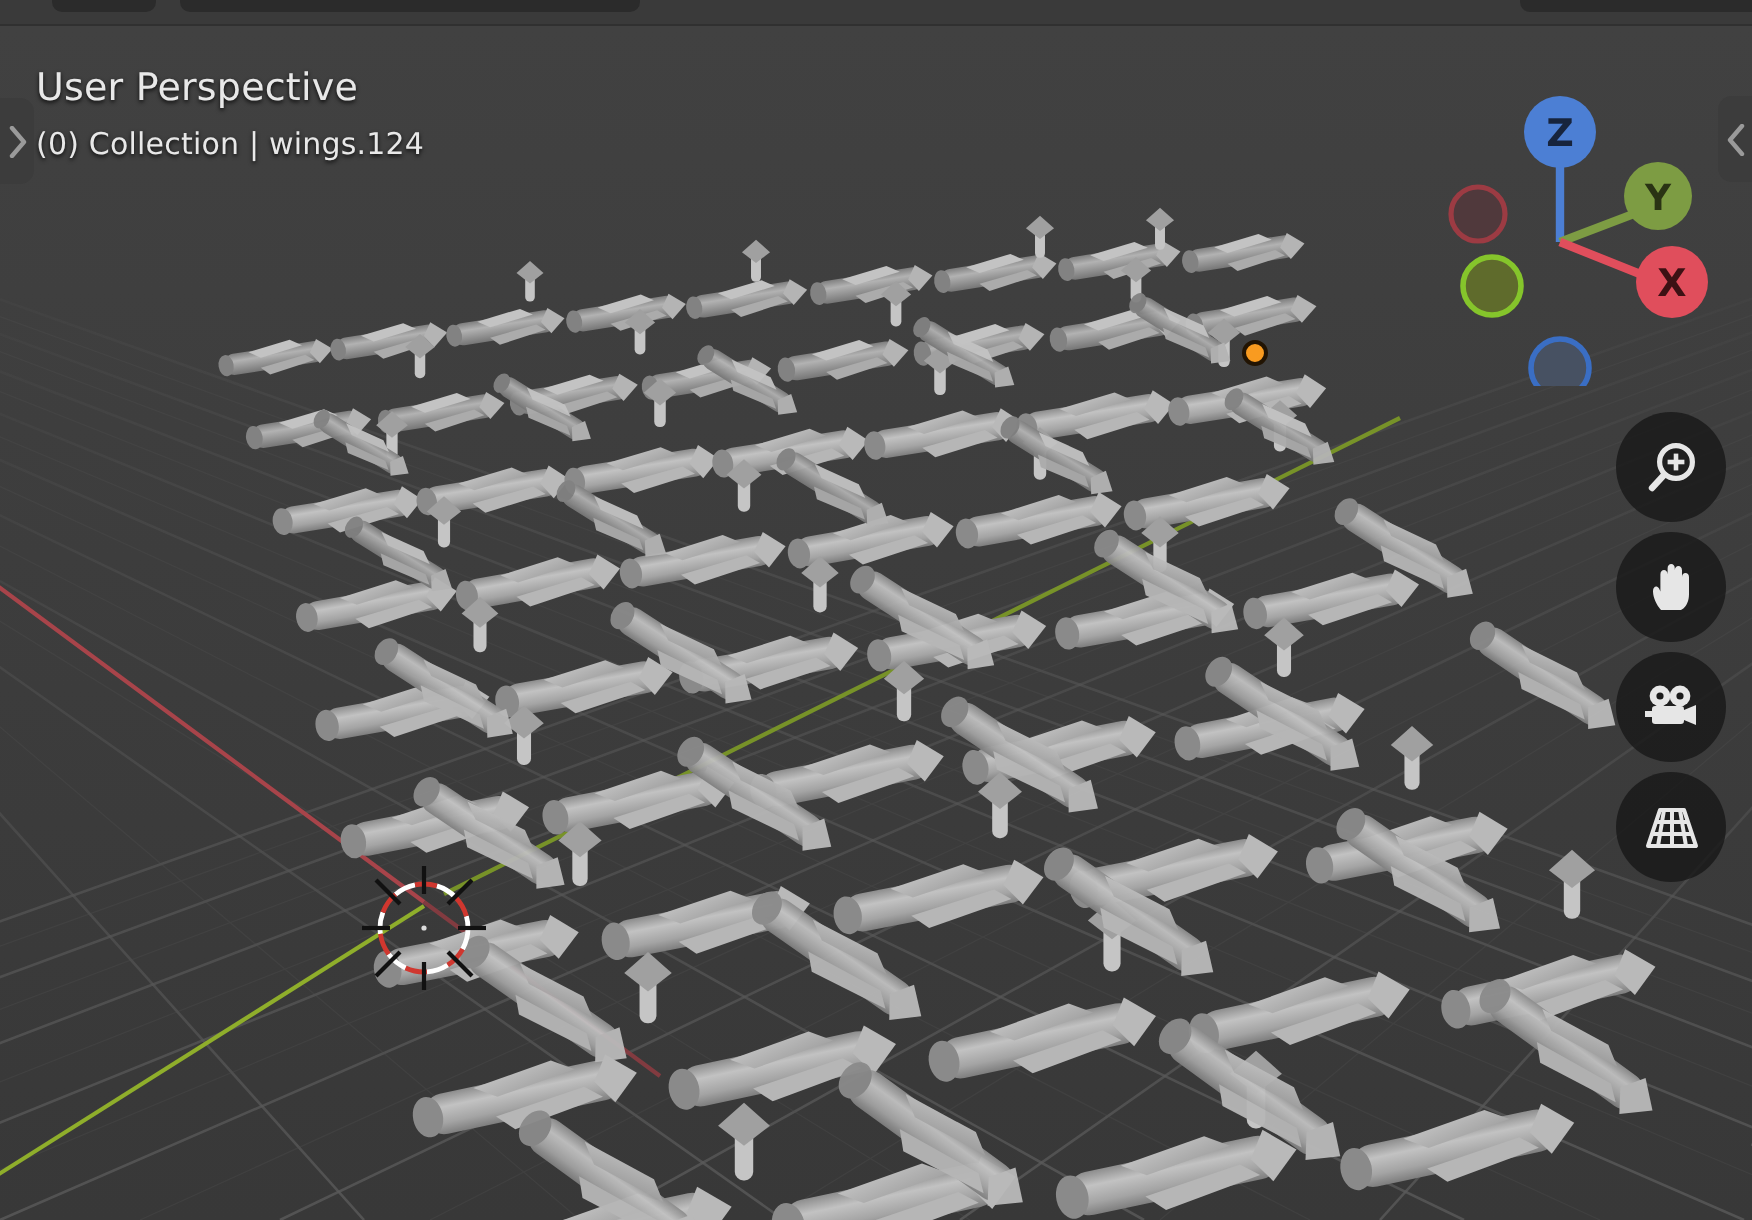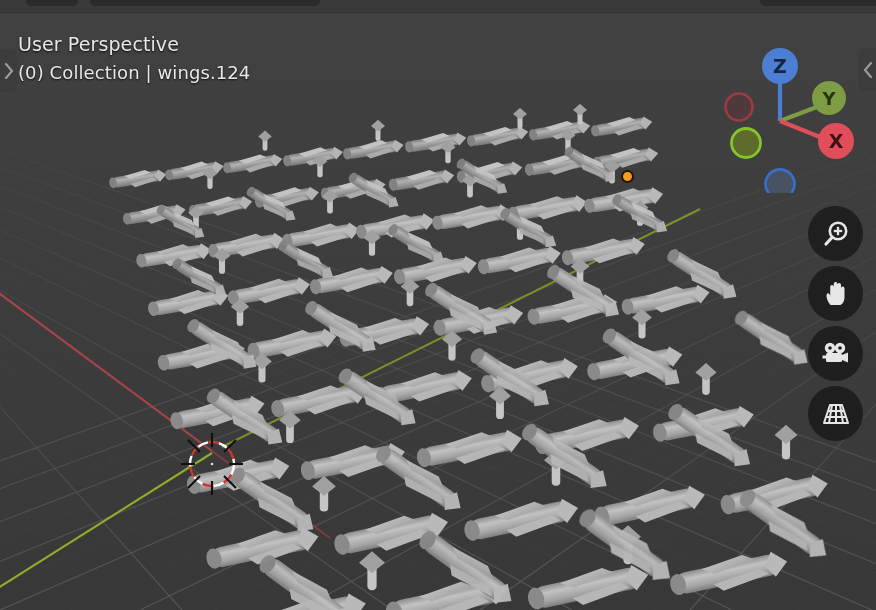--- a/index.html
+++ b/index.html
@@ -38,21 +38,21 @@
   .overlay-text {
     position: absolute; left: 18px; top: 18px; z-index: 40;
     pointer-events: none;
   }
   .ovl-line1 {
     color: #e8e8e8; font-size: 19px; line-height: 27px;
     text-shadow: 0 1px 2px rgba(0,0,0,.85);
     letter-spacing: .1px;
   }
   .ovl-line2 {
-    color: #e8e8e8; font-size: 18px; line-height: 29px;
+    color: #e8e8e8; font-size: 15px; line-height: 29px;
     text-shadow: 0 1px 2px rgba(0,0,0,.85);
     letter-spacing: .1px;
     text-align: center;
   }
 
   
   .edge-tab {
     position: absolute; z-index: 55;
     width: 17px; height: 43px;
     background: #3c3c3c;

